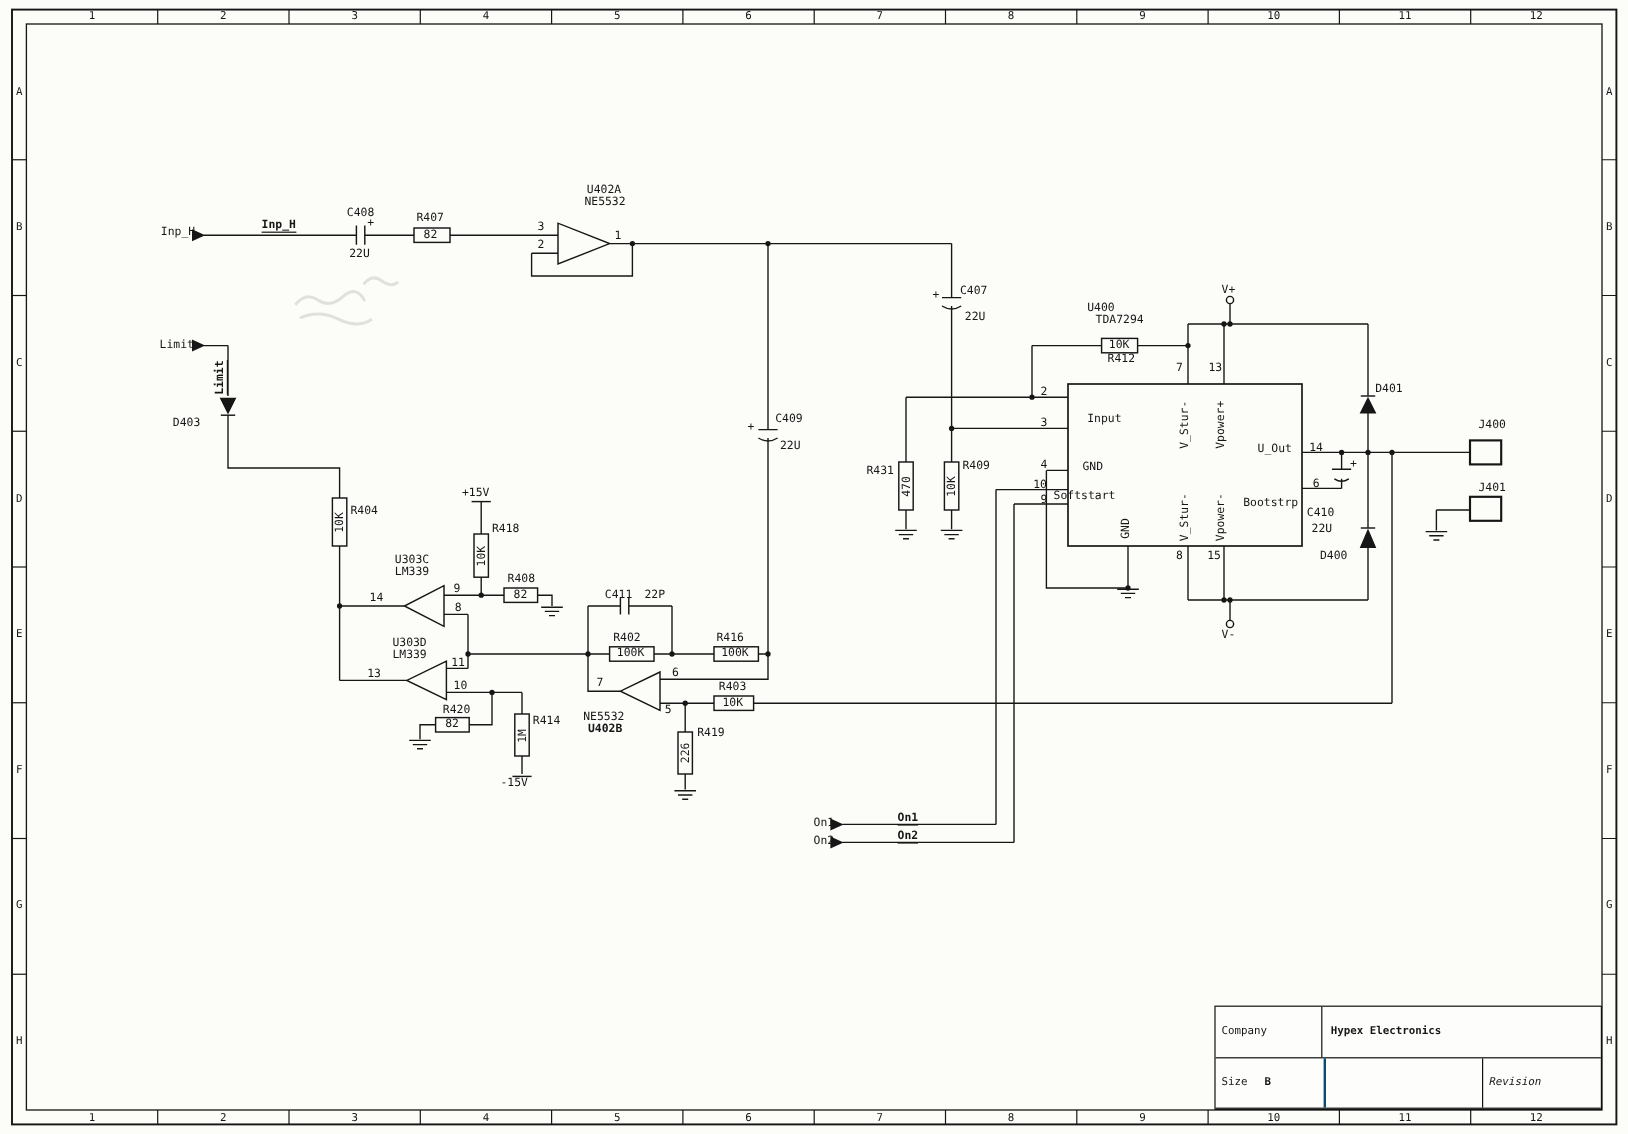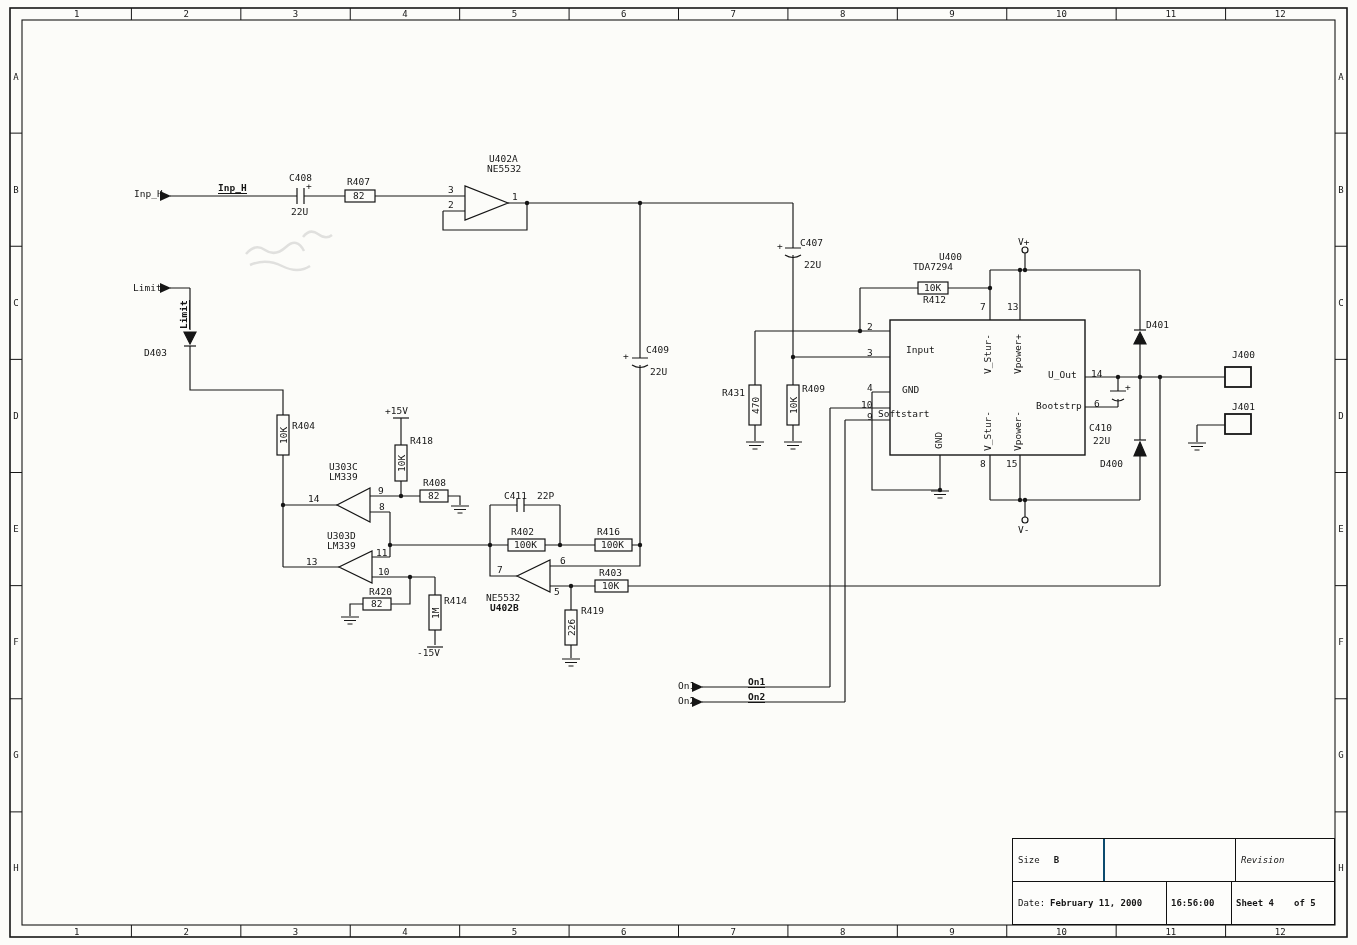--- a/index.html
+++ b/index.html
@@ -268,40 +268,40 @@
       <span class="lbl" style="left: 487px; top: 164px;">NE5532</span>
       <span class="lbl" style="left: 448px; top: 185px;">3</span>
       <span class="lbl" style="left: 448px; top: 200px;">2</span>
       <span class="lbl" style="left: 512px; top: 192px;">1</span>
       <span class="lbl" style="left: 800px; top: 238px;">C407</span>
       <span class="lbl" style="left: 777px; top: 241px;">+</span>
       <span class="lbl" style="left: 804px; top: 260px;">22U</span>
       <span class="lbl" style="left: 646px; top: 345px;">C409</span>
       <span class="lbl" style="left: 623px; top: 351px;">+</span>
       <span class="lbl" style="left: 650px; top: 367px;">22U</span>
-      <span class="lbl" style="left: 939px; top: 252px;">U400</span>
+      <span class="lbl" style="left: 906px; top: 252px;">U400</span>
       <span class="lbl" style="left: 913px; top: 262px;">TDA7294</span>
       <span class="lbl" style="left: 924px; top: 283px;">10K</span>
       <span class="lbl" style="left: 923px; top: 295px;">R412</span>
       <span class="lbl" style="left: 1018px; top: 237px;">V+</span>
       <span class="lbl" style="left: 867px; top: 322px;">2</span>
       <span class="lbl" style="left: 867px; top: 348px;">3</span>
       <span class="lbl" style="left: 906px; top: 345px;">Input</span>
       <span class="lbl" style="left: 867px; top: 383px;">4</span>
       <span class="lbl" style="left: 902px; top: 385px;">GND</span>
       <span class="lbl" style="left: 861px; top: 400px;">10</span>
       <span class="lbl" style="left: 878px; top: 409px;">Softstart</span>
       <span class="lbl" style="left: 867px; top: 412px;">9</span>
       <span class="lbl" style="left: 980px; top: 302px;">7</span>
       <span class="lbl" style="left: 1007px; top: 302px;">13</span>
       <span class="lbl v" style="left: 983px; top: 374px;">V_Stur-</span>
       <span class="lbl v" style="left: 1013px; top: 374px;">Vpower+</span>
       <span class="lbl" style="left: 1048px; top: 370px;">U_Out</span>
       <span class="lbl" style="left: 1091px; top: 369px;">14</span>
-      <span class="lbl" style="left: 1036px; top: 401px;">Bootstrp</span>
+      <span class="lbl" style="left: 1036px; top: 415px;">Bootstrp</span>
       <span class="lbl" style="left: 1094px; top: 399px;">6</span>
       <span class="lbl v" style="left: 934px; top: 449px;">GND</span>
       <span class="lbl v" style="left: 983px; top: 451px;">V_Stur-</span>
       <span class="lbl v" style="left: 1013px; top: 451px;">Vpower-</span>
       <span class="lbl" style="left: 980px; top: 459px;">8</span>
       <span class="lbl" style="left: 1006px; top: 459px;">15</span>
       <span class="lbl" style="left: 1018px; top: 525px;">V-</span>
       <span class="lbl" style="left: 1146px; top: 320px;">D401</span>
       <span class="lbl" style="left: 1232px; top: 350px;">J400</span>
       <span class="lbl" style="left: 1232px; top: 402px;">J401</span>
@@ -354,31 +354,26 @@
       <span class="lbl" style="left: 581px; top: 606px;">R419</span>
       <span class="lbl v" style="left: 567px; top: 636px;">226</span>
       <span class="lbl" style="left: 678px; top: 681px;">On1</span>
       <span class="lbl u" style="left: 748px; top: 677px;">On1</span>
       <span class="lbl" style="left: 678px; top: 696px;">On2</span>
       <span class="lbl u" style="left: 748px; top: 692px;">On2</span>
     </div>
 
   <div class="tblock">
     <div class="tb-row">
+      <div class="tb-lab">Company</div>
+      <div class="tb-val">Hypex Electronics</div>
+    </div>
+    <div class="tb-row">
       <div class="tb-size">
         <span>Size</span>
         <span class="b">B</span>
       </div>
       <div class="tb-mid"></div>
       <div class="tb-rev">Revision</div>
     </div>
-    <div class="tb-row last">
-      <div class="tb-date">
-        <span>Date:</span>
-        <span class="b">February 11, 2000</span>
-      </div>
-      <div class="tb-time b">16:56:00</div>
-      <div class="tb-sheet b">Sheet 4</div>
-      <div class="tb-of b">of 5</div>
-    </div>
   </div>
 
 </div>
 
 </body></html>

